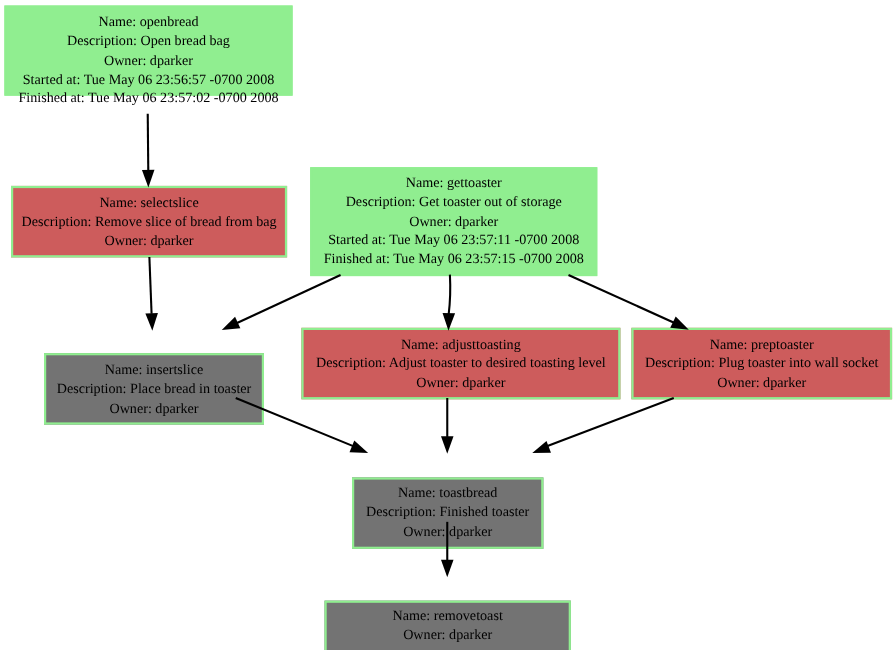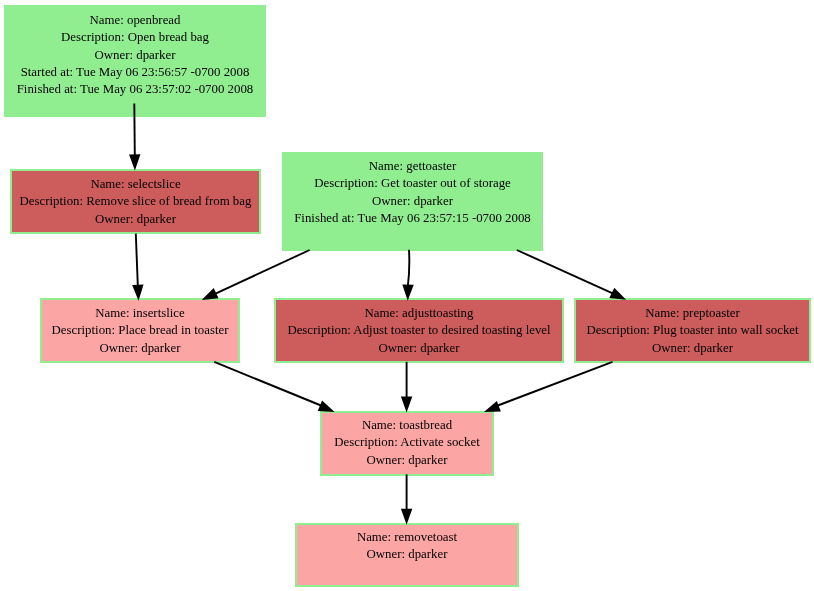--- a/index.html
+++ b/index.html
@@ -7,21 +7,21 @@
   body{width:814px;height:591px;overflow:hidden;
        font-family:"Liberation Serif",serif;}
   #canvas{position:relative;width:814px;height:591px;background:#ffffff;}
   svg.edges{position:absolute;left:0;top:0;width:814px;height:591px;overflow:visible;z-index:5;}
   .node{position:absolute;box-sizing:border-box;border:2px solid #90ee90;
         text-align:center;z-index:1;}
   .node .lines{position:absolute;left:0;right:0;will-change:transform;}
   .node .line{font-size:12.85px;line-height:17.3px;white-space:pre;color:#000000;}
   .fill-green{background:#90ee90;}
   .fill-red{background:#cd5c5c;}
-  .fill-grey{background:#fca5a5;}
+  .fill-grey{background:#737373;margin-top:23px;}
 </style>
 </head>
 <body>
 
 <div id="canvas">
   <svg class="edges" id="edge-layer" viewBox="0 0 814 591" width="814" height="591">
     <g class="edge">
       <path class="edge-line" fill="none" stroke="#000000" stroke-width="1.9" d="M134.3,103.4 L134.8,155.5"></path>
       <polygon class="edge-head" fill="#000000" points="134.90,170.40 129.04,154.46 140.44,154.34"></polygon>
     </g>
@@ -52,41 +52,42 @@
     <g class="edge">
       <path class="edge-line" fill="none" stroke="#000000" stroke-width="1.9" d="M612.5,361.9 L496.5,406.0"></path>
       <polygon class="edge-head" fill="#000000" points="483.90,411.90 496.83,400.89 500.88,411.55"></polygon>
     </g>
     <g class="edge">
       <path class="edge-line" fill="none" stroke="#000000" stroke-width="1.9" d="M406.6,474.4 L406.6,509.6"></path>
       <polygon class="edge-head" fill="#000000" points="406.60,524.80 400.90,508.80 412.30,508.80"></polygon>
     </g>
   </svg>
 
-  <div class="node fill-green" style="left: 4px; top: 5px; width: 262px; height: 112px; padding-left: 48px;">
+  <div class="node fill-green" style="left: 4px; top: 5px; width: 262px; height: 82px; padding-left: 48px;">
     <div class="lines" style="top: 5.45px;">
       <div class="line">Name: openbread</div>
       <div class="line">Description: Open bread bag</div>
       <div class="line">Owner: dparker</div>
       <div class="line">Started at: Tue May 06 23:56:57 -0700 2008</div>
       <div class="line">Finished at: Tue May 06 23:57:02 -0700 2008</div>
     </div>
   </div>
   <div class="node fill-red" style="left: 10px; top: 169px; width: 251px; height: 65px;">
     <div class="lines" style="top: 5.25px;">
       <div class="line">Name: selectslice</div>
       <div class="line">Description: Remove slice of bread from bag</div>
       <div class="line">Owner: dparker</div>
     </div>
   </div>
   <div class="node fill-green" style="left: 282px; top: 152px; width: 261px; height: 99px;">
     <div class="lines" style="top: 3.95px;">
       <div class="line">Name: gettoaster</div>
       <div class="line">Description: Get toaster out of storage</div>
       <div class="line">Owner: dparker</div>
+      <div class="line">Started at: Tue May 06 23:57:11 -0700 2008</div>
       <div class="line">Finished at: Tue May 06 23:57:15 -0700 2008</div>
     </div>
   </div>
   <div class="node fill-grey" style="left: 40px; top: 298px; width: 200px; height: 65px;">
     <div class="lines" style="top: 5.25px;">
       <div class="line">Name: insertslice</div>
       <div class="line">Description: Place bread in toaster</div>
       <div class="line">Owner: dparker</div>
     </div>
   </div>
@@ -100,21 +101,21 @@
   <div class="node fill-red" style="left: 574px; top: 298px; width: 237px; height: 65px;">
     <div class="lines" style="top: 5.25px;">
       <div class="line">Name: preptoaster</div>
       <div class="line">Description: Plug toaster into wall socket</div>
       <div class="line">Owner: dparker</div>
     </div>
   </div>
   <div class="node fill-grey" style="left: 320px; top: 411px; width: 174px; height: 65px; padding-left: 12px;">
     <div class="lines" style="top: 4.25px;">
       <div class="line">Name: toastbread</div>
-      <div class="line">Description: Activate socket</div>
+      <div class="line">Description: Finished toaster</div>
       <div class="line">Owner: dparker</div>
     </div>
   </div>
   <div class="node fill-grey" style="left: 295px; top: 523px; width: 224px; height: 64px;">
     <div class="lines" style="top: 3.75px;">
       <div class="line">Name: removetoast</div>
       <div class="line">Owner: dparker</div>
     </div>
   </div>
 </div>

